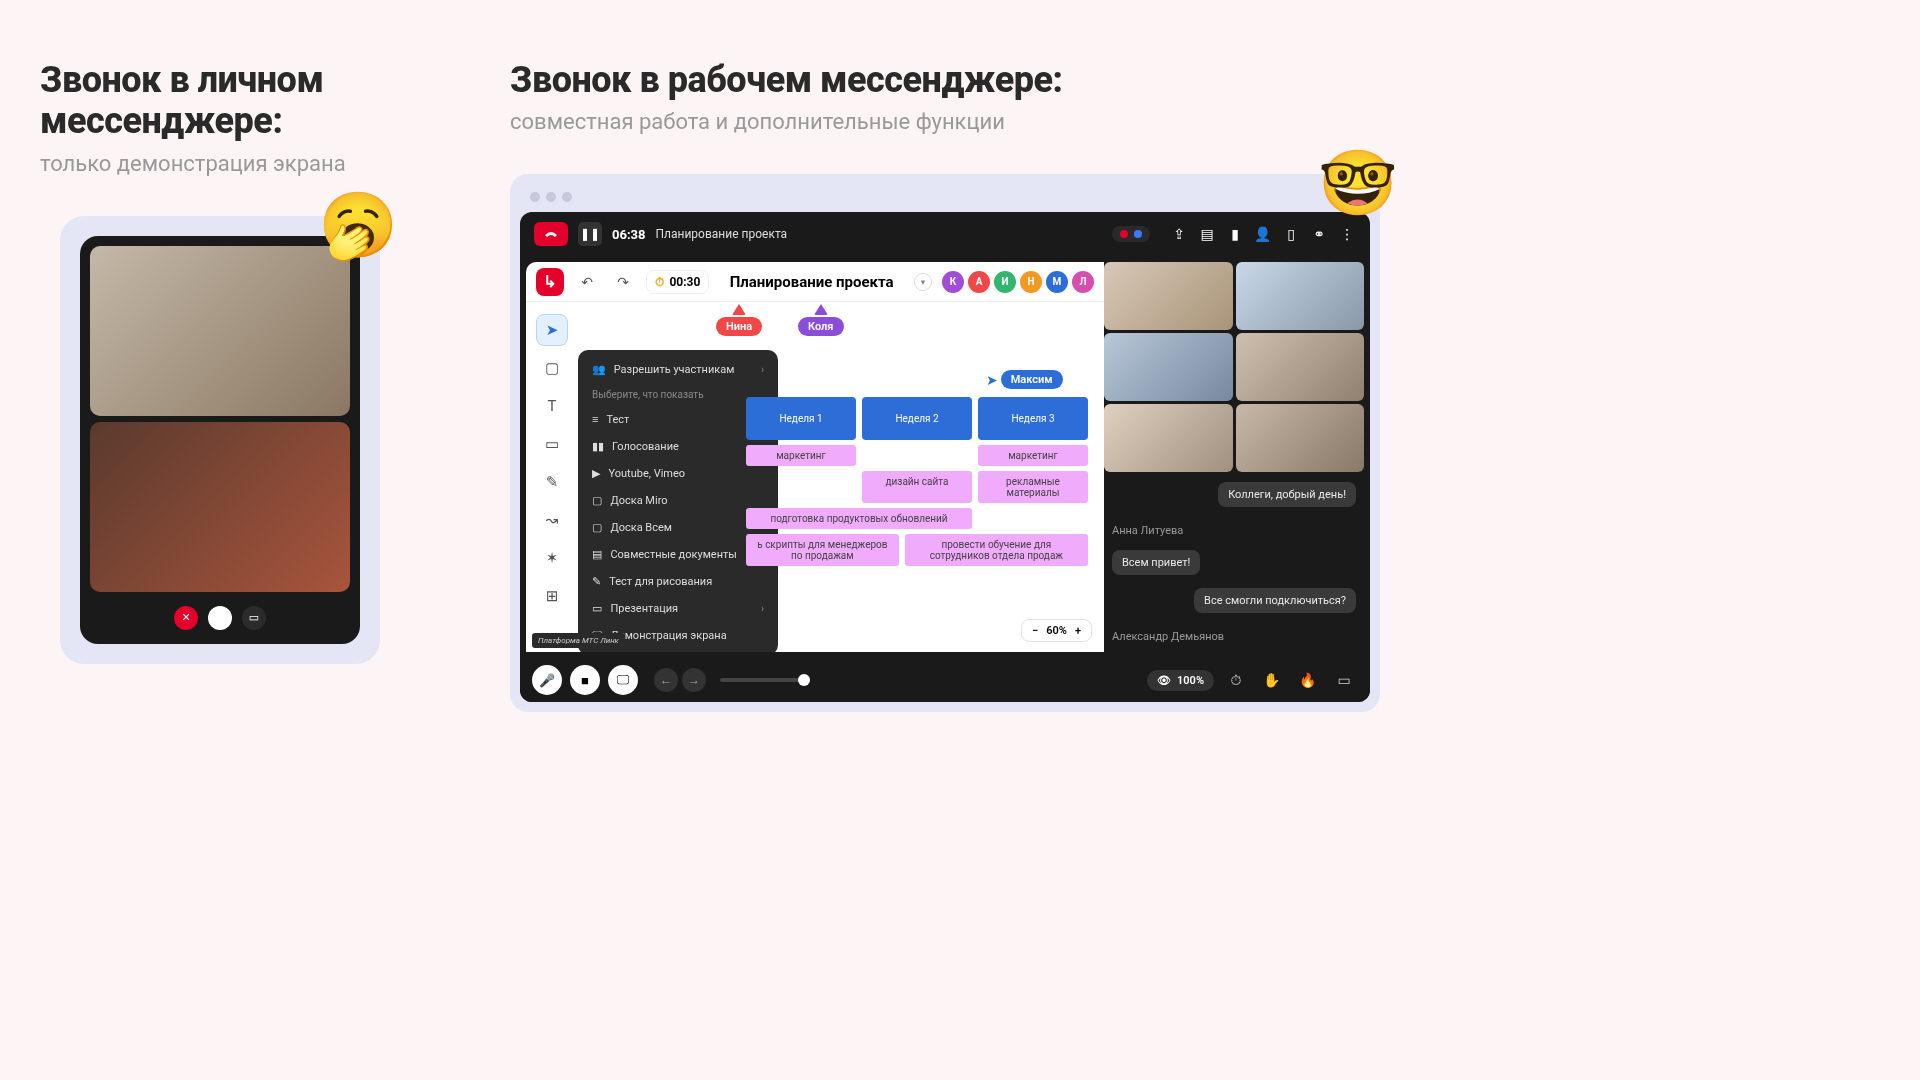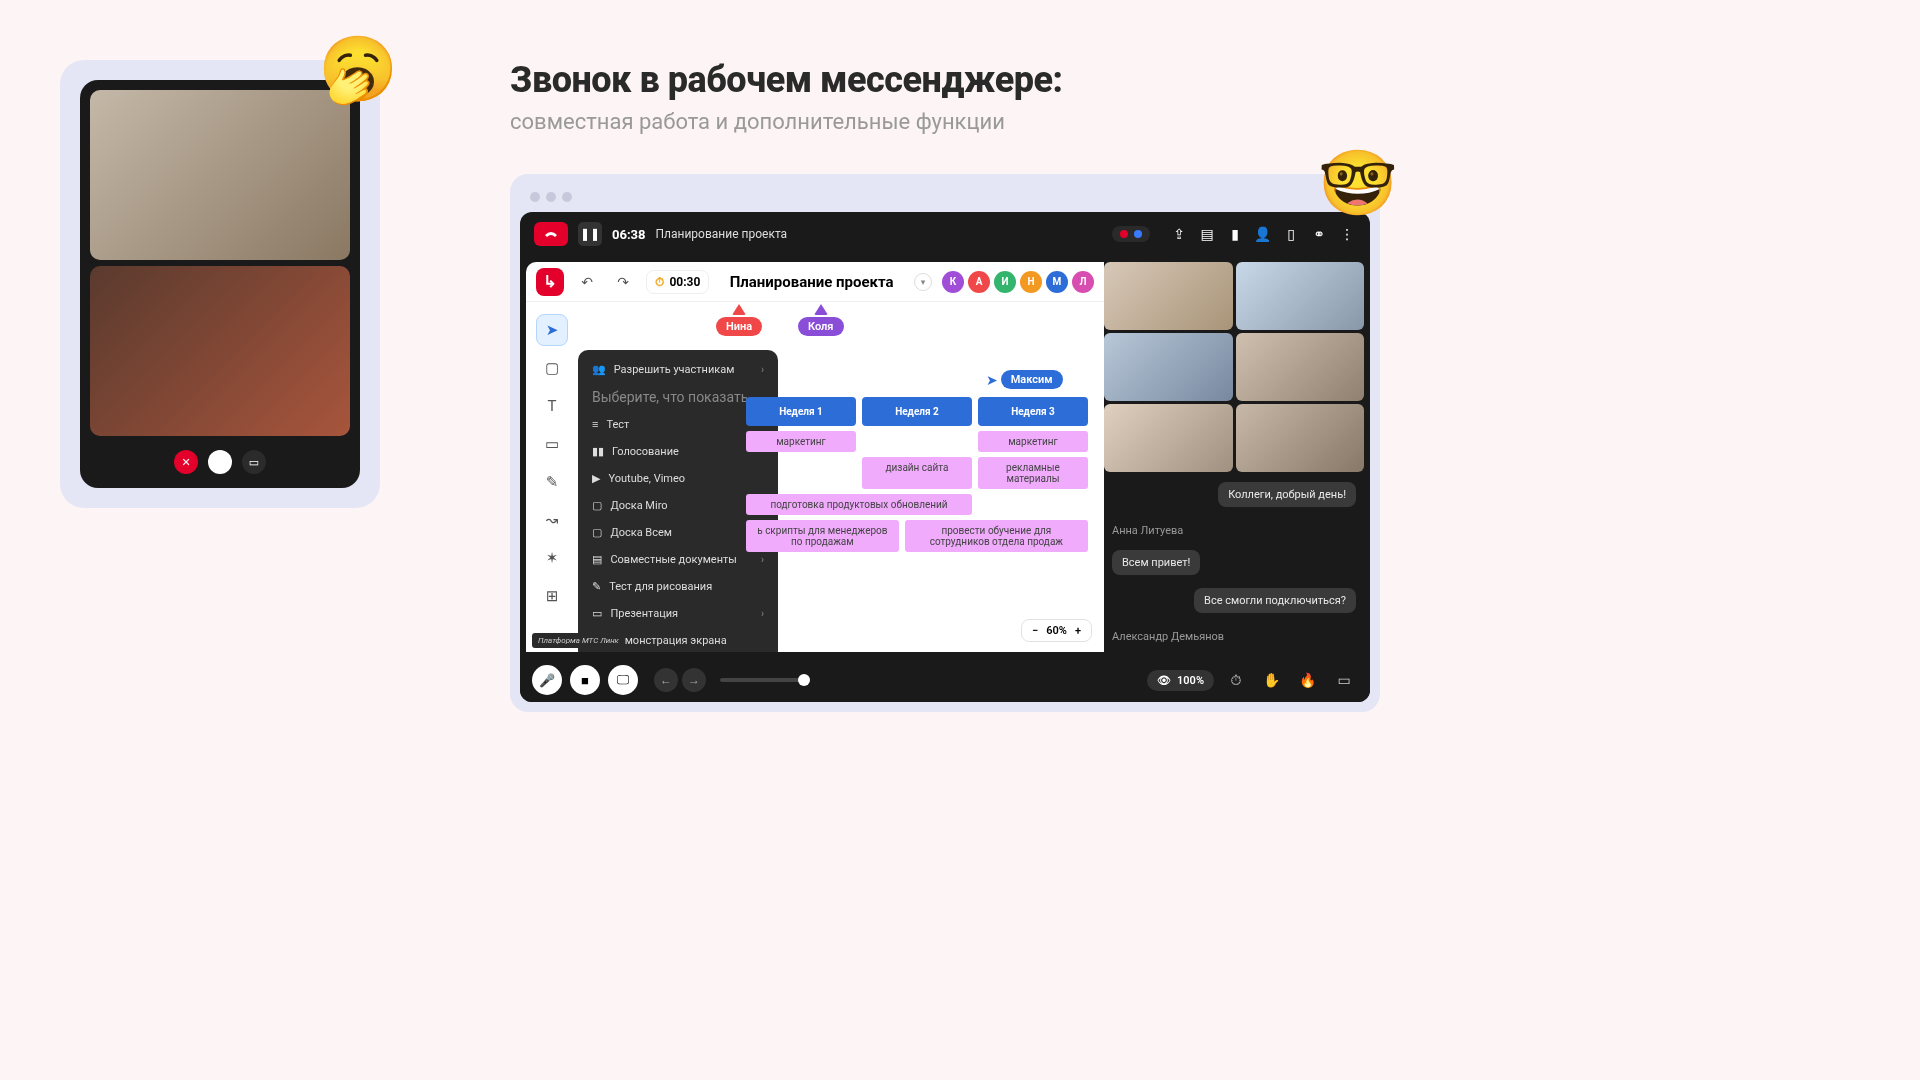--- a/index.html
+++ b/index.html
@@ -59,26 +59,26 @@
 .cursor-tag { position:absolute; display:flex;flex-direction:column;align-items:center; font-size:11px;}
 .cur-tri { width:0;height:0;border-left:7px solid transparent;border-right:7px solid transparent;border-bottom:11px solid; border-radius:2px;}
 .cur-lbl { padding:3px 10px;border-radius:10px;color:#fff;font-weight:600;margin-top:2px;}
 .nina .cur-tri{border-bottom-color:#f04848;} .nina .cur-lbl{background:#f04848;}
 .kolya .cur-tri{border-bottom-color:#8a4dd8;} .kolya .cur-lbl{background:#8a4dd8;}
 .max-cursor{position:absolute;display:flex;align-items:center;gap:3px;}
 .max-arrow{color:#2d6dd8;font-size:14px;}
 .max-lbl{background:#2d6dd8;color:#fff;padding:3px 10px;border-radius:10px;font-size:11px;font-weight:600;}
 .ctx-menu { position:absolute; left:52px; top:48px; width:200px; background:#2a2a2a; border-radius:10px; padding:6px 0; color:#ddd; font-size:11px;}
 .ctx-row { display:flex; align-items:center; gap:8px; padding:7px 14px; cursor:pointer;}
-.ctx-hdr { padding:6px 14px; color:#888; font-size:14px;}
+.ctx-hdr { padding:6px 14px; color:#888; font-size:10px;}
 .ctx-sep { display:flex; justify-content:space-between; align-items:center;}
 .ctx-chev { font-size:10px;color:#888;}
 .plan-grid { position:absolute; left:220px; top:95px; right:16px; font-size:10px;}
 .pg-head { display:grid; grid-template-columns:1fr 1fr 1fr; gap:6px;}
-.pg-hcell { background:#2d6dd8; color:#fff; padding:9px; text-align:center; border-radius:4px; font-weight:700;}
+.pg-hcell { background:#2d6dd8; color:#fff; padding:16px; text-align:center; border-radius:4px; font-weight:400;}
 .pg-row { display:grid; grid-template-columns:1fr 1fr 1fr; gap:6px; margin-top:5px;}
 .pg-cell { background:#f0abfc; padding:5px 6px; text-align:center; border-radius:3px;color:#444;}
 .pg-wide { grid-column:1/3;}
 .zoom-ctrl { position:absolute; right:12px; bottom:10px; background:#fff;border:1px solid #e2e2e2; border-radius:8px; display:flex; align-items:center; gap:8px; padding:4px 10px; font-size:11px; font-weight:600;}
 .platform-tag { position:absolute; left:6px; bottom:4px; background:#2a2a2a;color:#ccc;font-size:8px;padding:3px 6px;border-radius:3px;font-style:italic;}
 .side-panel { width:260px; margin:6px 6px 6px 0; display:flex; flex-direction:column;}
 .video-grid { display:grid; grid-template-columns:1fr 1fr; gap:3px;}
 .vcell { height:68px; border-radius:6px; background:#444;}
 .vc1{background:linear-gradient(135deg,#d8c8b8,#a89478);} .vc2{background:linear-gradient(135deg,#c8d8e8,#8898a8);}
 .vc3{background:linear-gradient(135deg,#b8c8d8,#7888a0);} .vc4{background:linear-gradient(135deg,#d0c0b0,#908070);}
@@ -95,20 +95,24 @@
 .bb-slider::after{content:"";position:absolute;right:0;top:-4px;width:12px;height:12px;border-radius:50%;background:#fff;}
 .bb-spacer { flex:1;}
 .bb-view { display:flex; align-items:center; gap:6px; background:#333; border-radius:14px; padding:4px 10px; color:#fff; font-size:11px; font-weight:600;}
 .bb-ico { width:28px;height:28px;border-radius:8px;display:flex;align-items:center;justify-content:center;color:#ccc;font-size:14px;}
 </style>
 </head>
 <body>
 
 <div class="page">
   <div class="col-left">
+    <div class="section-head">
+      <h1>Звонок в личном мессенджере:</h1>
+      <div class="subtitle">только демонстрация экрана</div>
+    </div>
     <div class="phone-wrap">
       <div class="emoji emoji-yawn">🥱</div>
       <div class="phone">
         <div class="phone-inner">
           <div class="phone-videos">
             <div class="phone-video pv1"></div>
             <div class="phone-video pv2"></div>
           </div>
           <div class="phone-ctrl">
             <div class="btn btn-red">✕</div>

